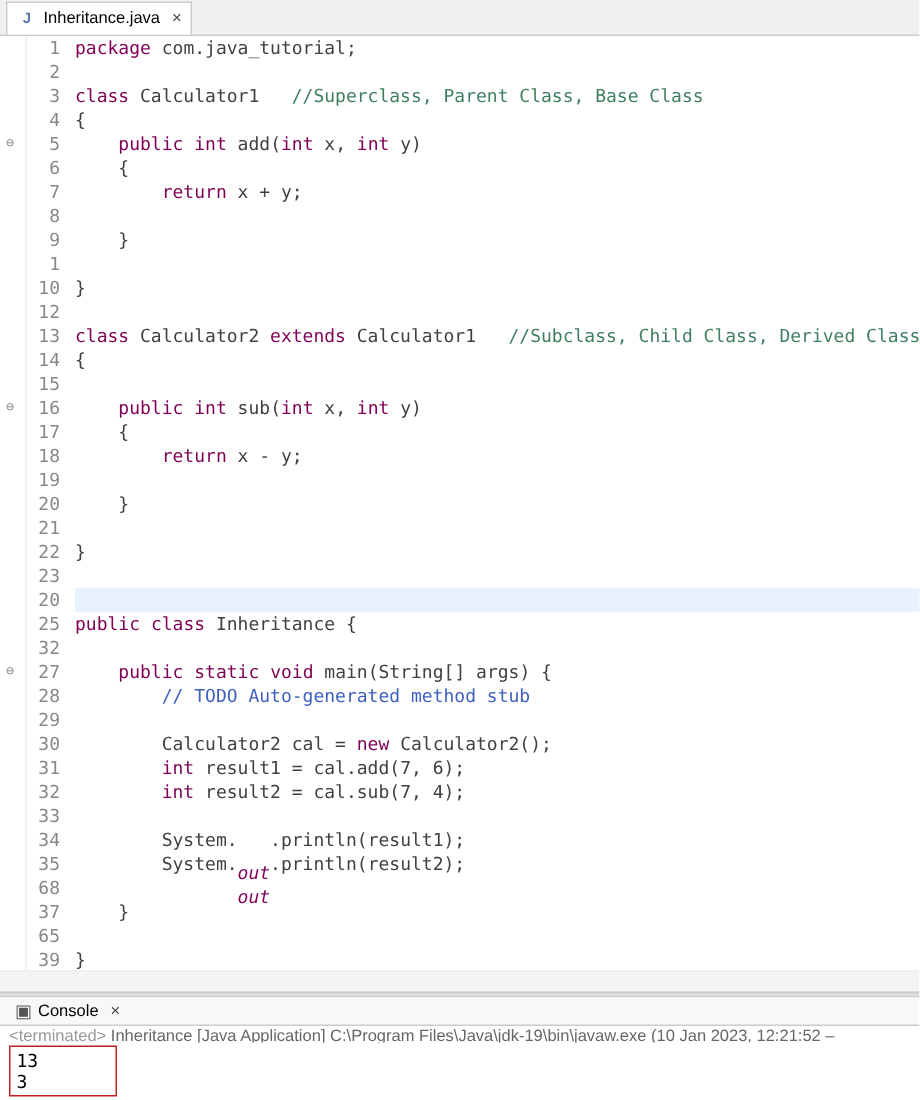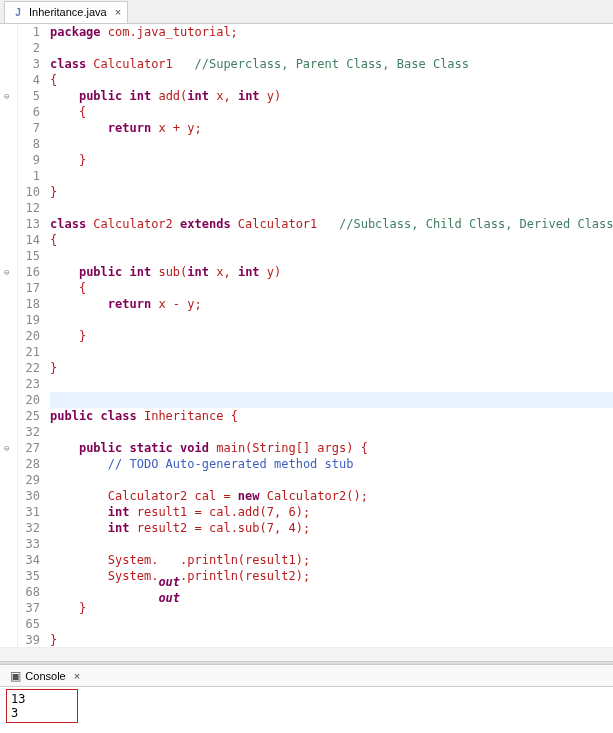--- a/index.html
+++ b/index.html
@@ -8,22 +8,22 @@
     .tab { height: 22px; background: #fff; border: 1px solid #ccc; border-bottom: none; padding: 0 6px; display: flex; align-items: center; gap: 4px; font-size: 11px; }
     .tab-icon { width: 14px; height: 14px; display: inline-flex; align-items: center; justify-content: center; font-size: 10px; color: #5a7ab0; font-weight: bold; }
     .tab-close { font-size: 11px; color: #444; margin-left: 4px; cursor: pointer; }
     .editor-container { flex: 1; display: flex; overflow: hidden; background: #fff; }
     .marker-col { width: 18px; background: #fff; border-right: 1px solid #eee; }
     .gutter { width: 28px; text-align: right; padding-right: 6px; color: #888; font-family: Consolas, monospace; font-size: 12px; line-height: 16px; user-select: none; position: relative; }
     .code-area { flex: 1; font-family: Consolas, monospace; font-size: 12px; line-height: 16px; white-space: pre; overflow-x: auto; padding-left: 4px; position: relative; }
     .line { height: 16px; display: flex; align-items: center; }
     .line-num { height: 16px; }
     .highlight-line { background: #e8f2fe; width: 100%; }
-    .kw { color: #7f0055; font-weight: bold; }
-    .text { color: #b91c1c; }
+    .kw { color: #7f0055; font-weight: normal; }
+    .text { color: #404040; }
     .comment-green { color: #3f7f5f; text-decoration-color: #a03030; text-underline-offset: 3px; }
     .comment-blue { color: #3f5fbf; }
     .italic { font-style: italic; margin-top: 44px; }
     .fold-marker { position: absolute; left: -14px; font-size: 9px; color: #888; }
     .panel-divider { height: 4px; background: #ddd; border-top: 1px solid #ccc; border-bottom: 1px solid #ccc; }
     .console-panel { height: 68px; background: #fff; display: flex; flex-direction: column; }
     .console-tab-bar { height: 22px; display: flex; align-items: center; border-bottom: 1px solid #ccc; padding-left: 6px; background: #f8f8f8; }
     .console-tab { display: flex; align-items: center; gap: 4px; font-size: 11px; padding: 2px 4px; }
     .console-icon { color: #555; font-size: 12px; }
     .console-header { font-size: 11px; color: #666; padding: 1px 6px; white-space: nowrap; overflow: hidden; }
@@ -93,16 +93,20 @@
 <div class="panel-divider"></div>
 
 <div class="console-panel">
   <div class="console-tab-bar">
     <div class="console-tab">
       <span class="console-icon">▣</span>
       <span>Console</span>
       <span class="tab-close">×</span>
     </div>
   </div>
+  <div class="console-header">
+    <span class="terminated">&lt;terminated&gt;</span>
+    <span>Inheritance [Java Application] C:\Program Files\Java\jdk-19\bin\javaw.exe  (10 Jan 2023, 12:21:52 –</span>
+  </div>
   <div class="console-output">
     <div class="output-border" id="output">13<br>3</div>
   </div>
 </div>
 
 </body></html>

